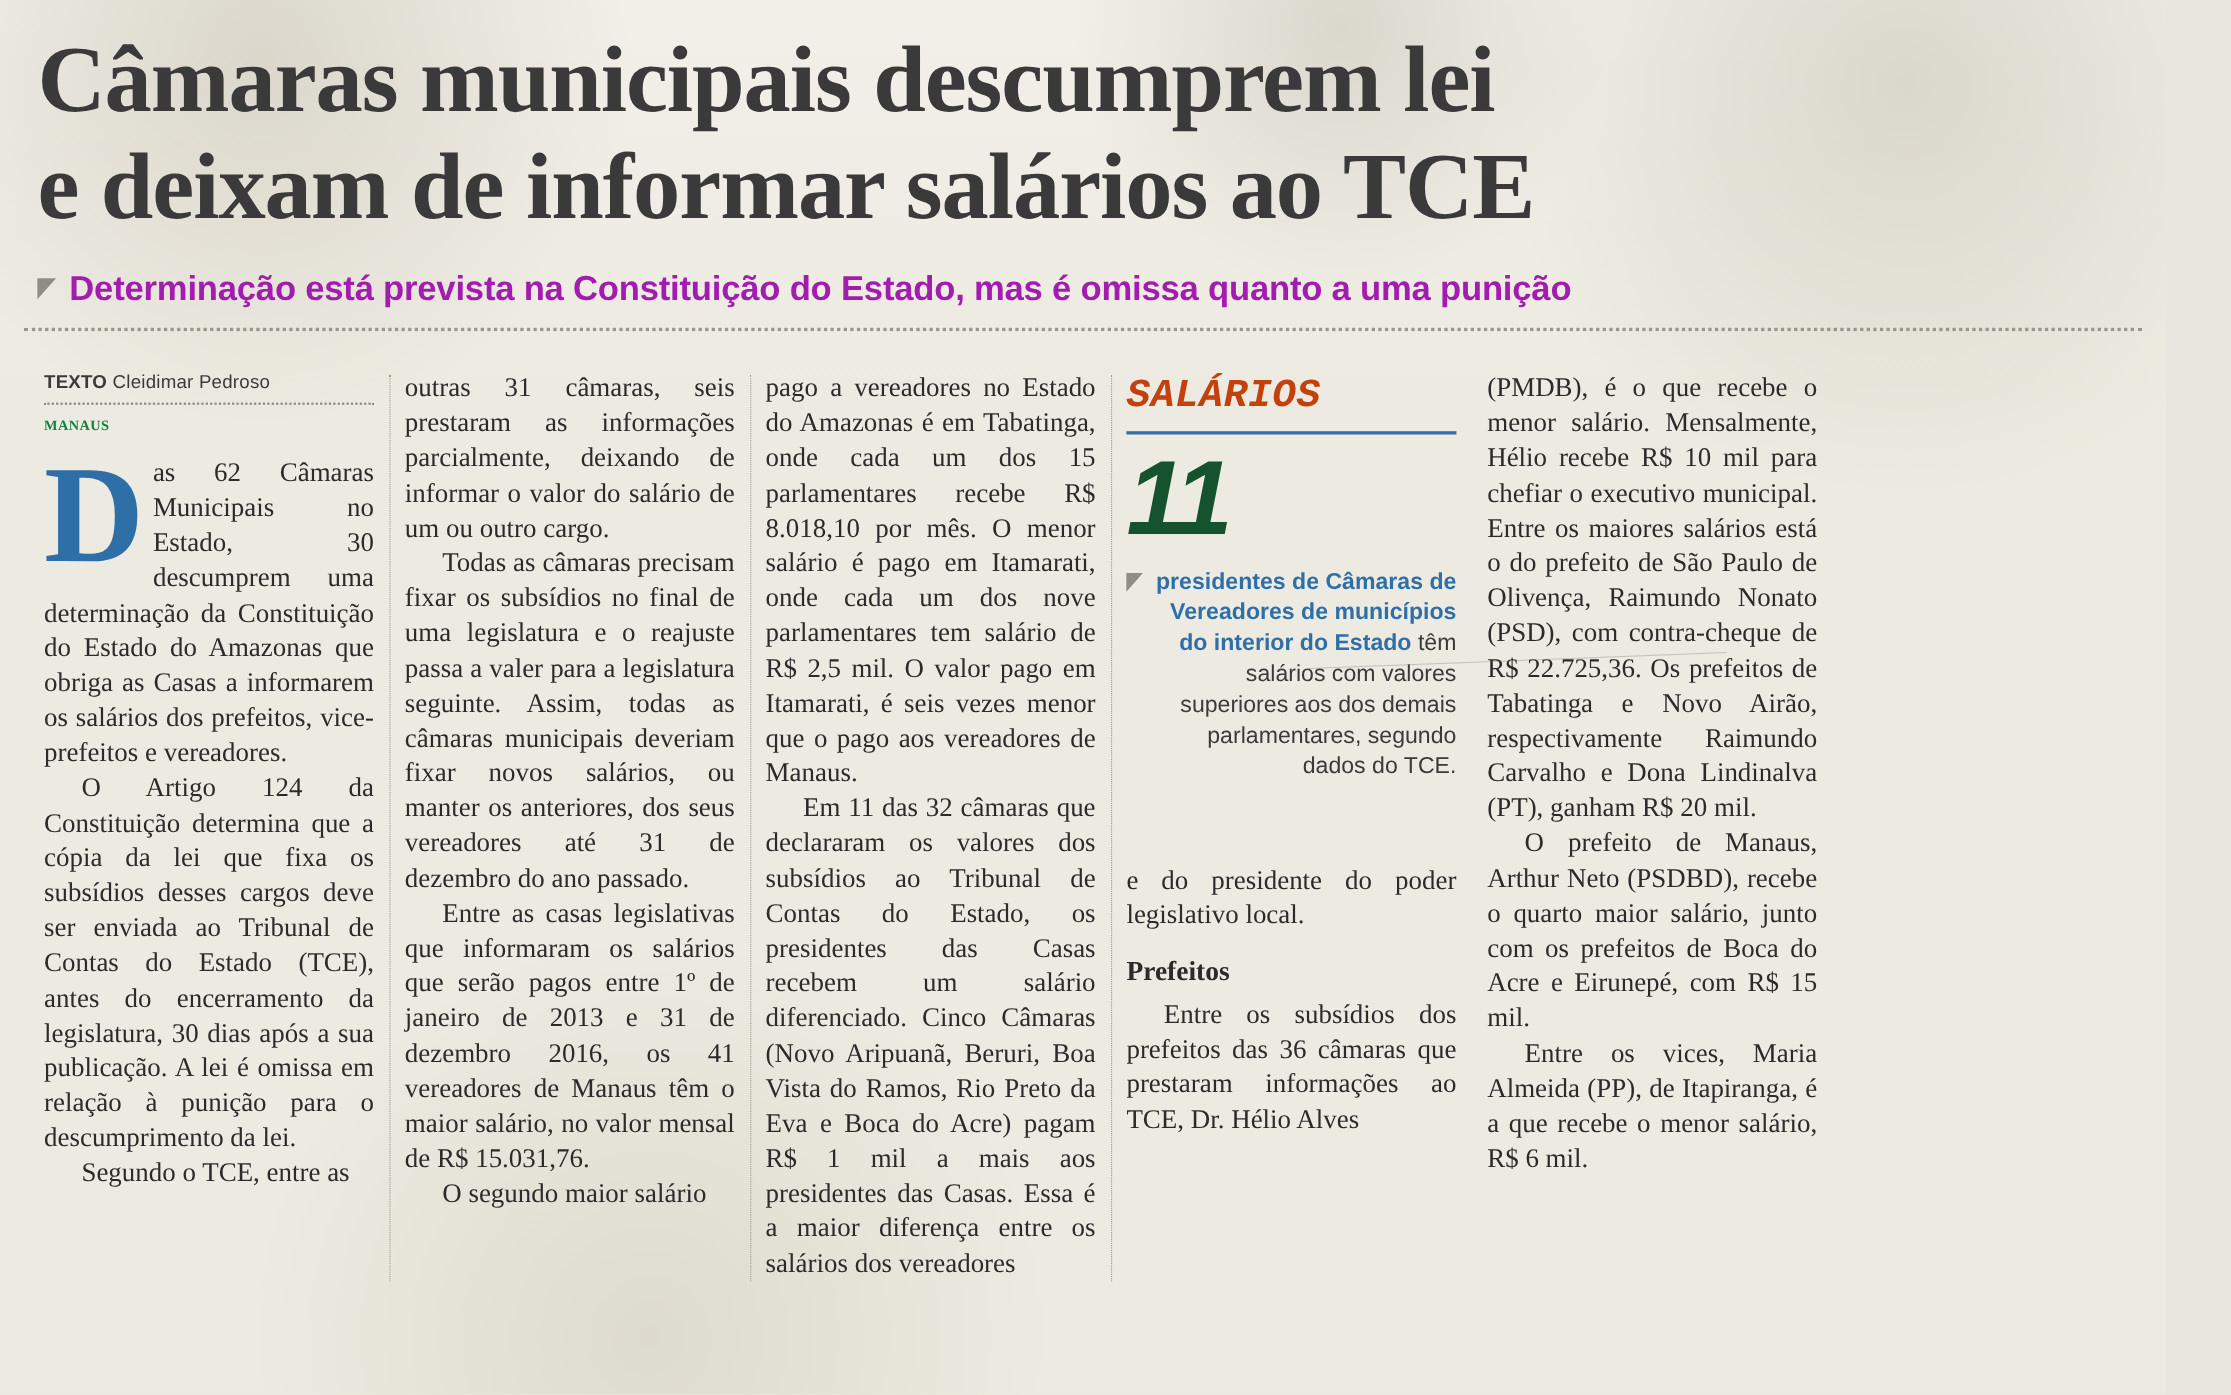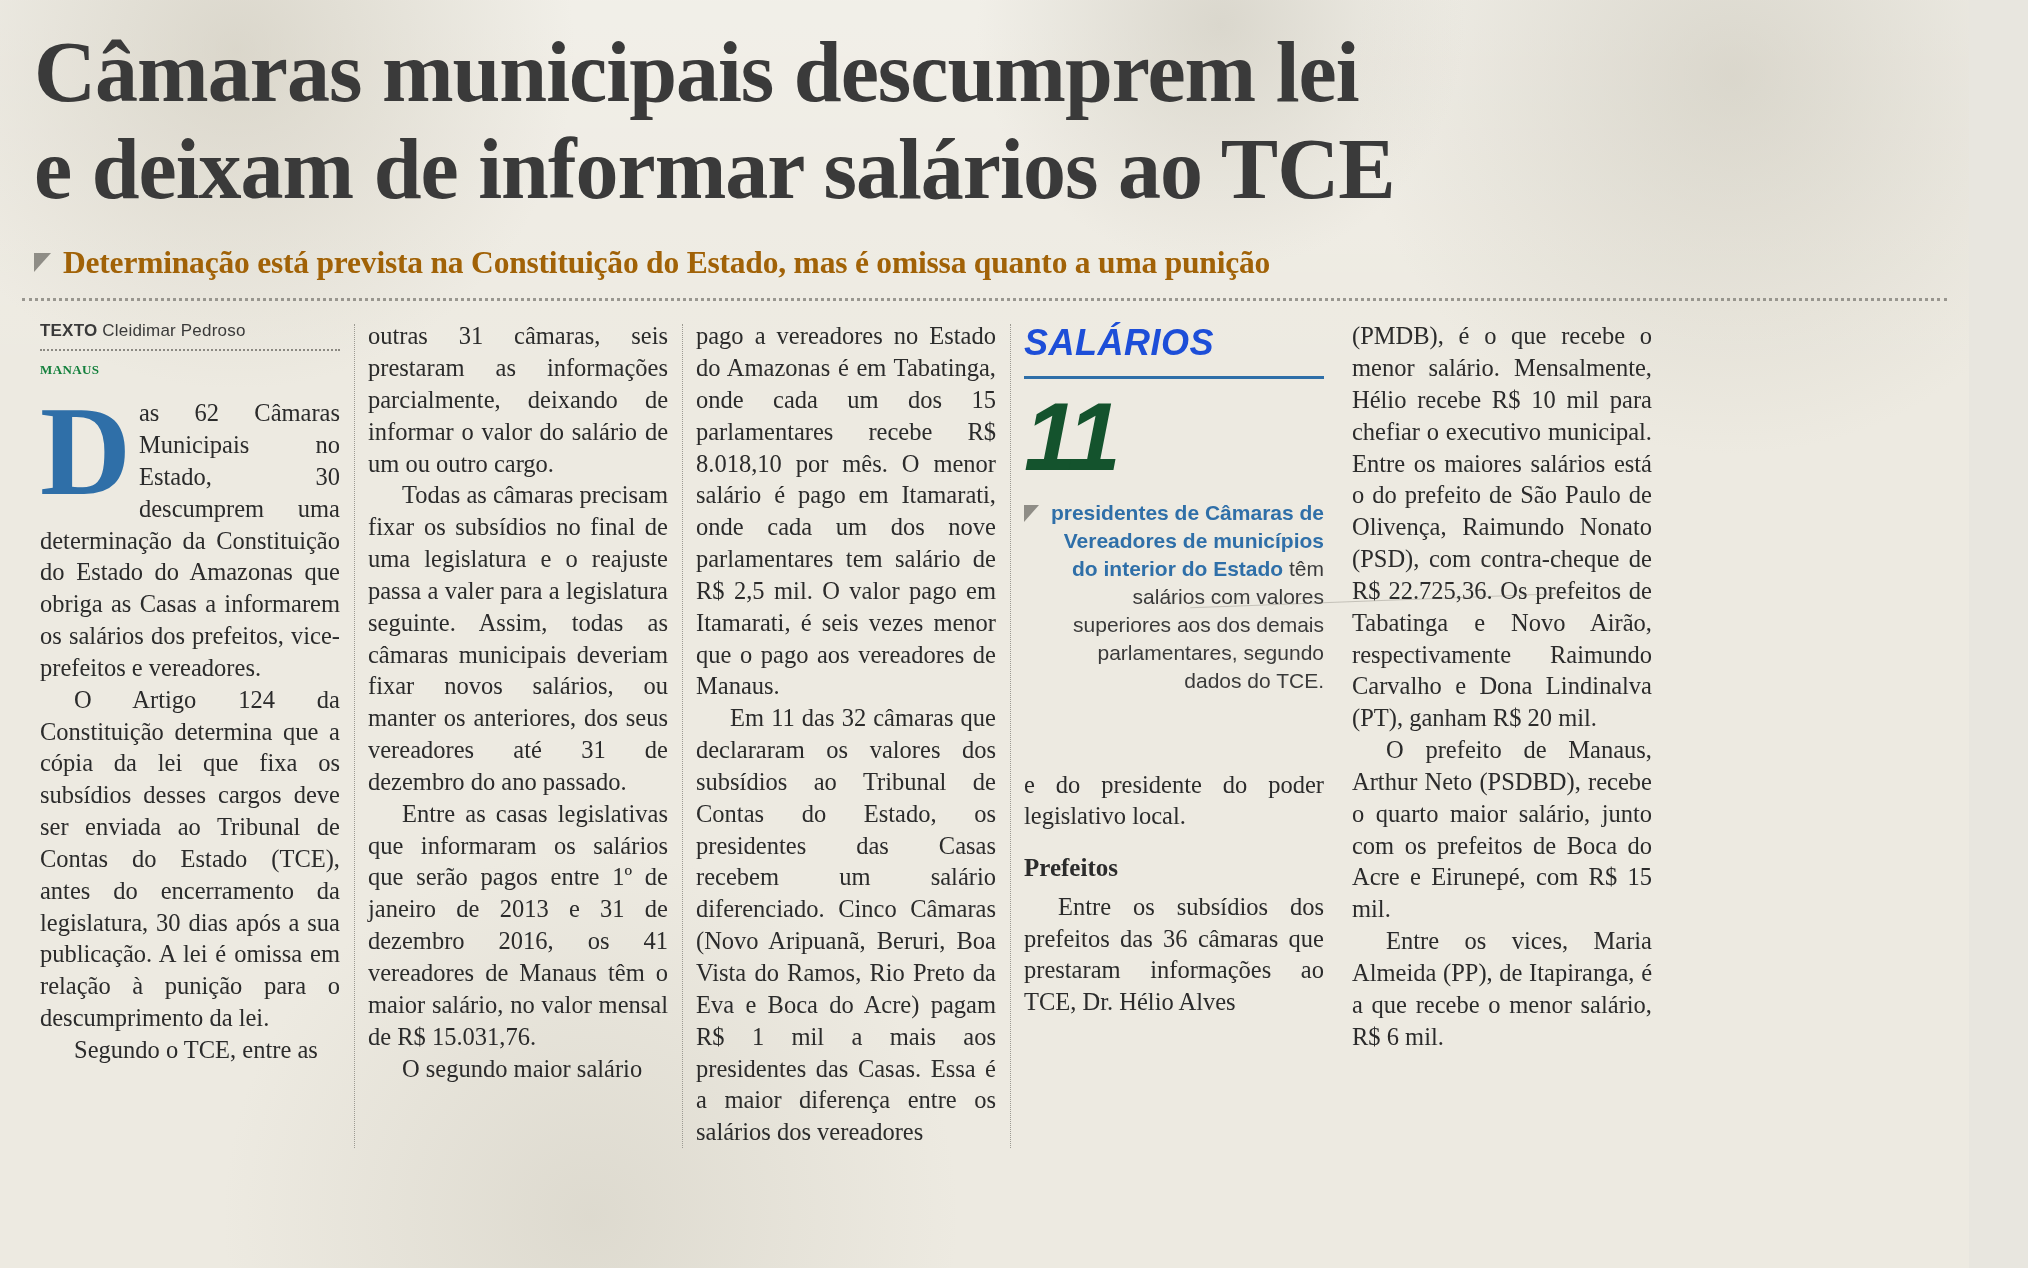--- a/index.html
+++ b/index.html
@@ -52,38 +52,38 @@
   }
   .subhead-marker {
     width: 0; height: 0;
     border-left: 17px solid #8f8d86;
     border-bottom: 19px solid transparent;
     margin-top: 9px;
     margin-right: 12px;
     flex: none;
   }
   .subhead {
-    font-family: Liberation Serif, serif;
+    font-family: Liberation Sans, sans-serif;
     font-weight: bold;
     font-size: 31.5px;
     line-height: 1.2;
-    color: #a16207;
+    color: #a21caf;
     letter-spacing: -0.2px;
   }
   .rule-dotted {
     margin: 16px 22px 0 22px;
     border-top: 3px dotted #8b8982;
     height: 0;
     opacity: .85;
   }
 
   
   .cols {
     display: flex;
-    margin: 19px 26px 0 26px;
+    margin: 36px 26px 0 26px;
     gap: 0;
   }
   .col {
     width: 300px;
     padding: 0 14px;
     position: relative;
     font-size: 24.5px;
     line-height: 1.3;
     text-align: justify;
     hyphens: auto;
@@ -140,26 +140,26 @@
     padding: 0 14px;
     position: relative;
   }
   .salbox::before {
     content: "";
     position: absolute;
     left: 0; top: 4px; bottom: 0;
     border-left: 1px dotted #9c9a92;
   }
   .sal-title {
-    font-family: Liberation Sans, sans-serif;
+    font-family: Liberation Mono, monospace;
     font-weight: bold;
     font-style: italic;
     font-size: 36px;
     letter-spacing: .5px;
-    color: #1d4ed8;
+    color: #c2410c;
     margin-top: 2px;
   }
   .sal-rule {
     border-top: 3px solid #2f6fa8;
     margin: 12px 0 10px 0;
   }
   .sal-number {
     font-family: "Liberation Sans", sans-serif;
     font-weight: bold;
     font-style: italic;

